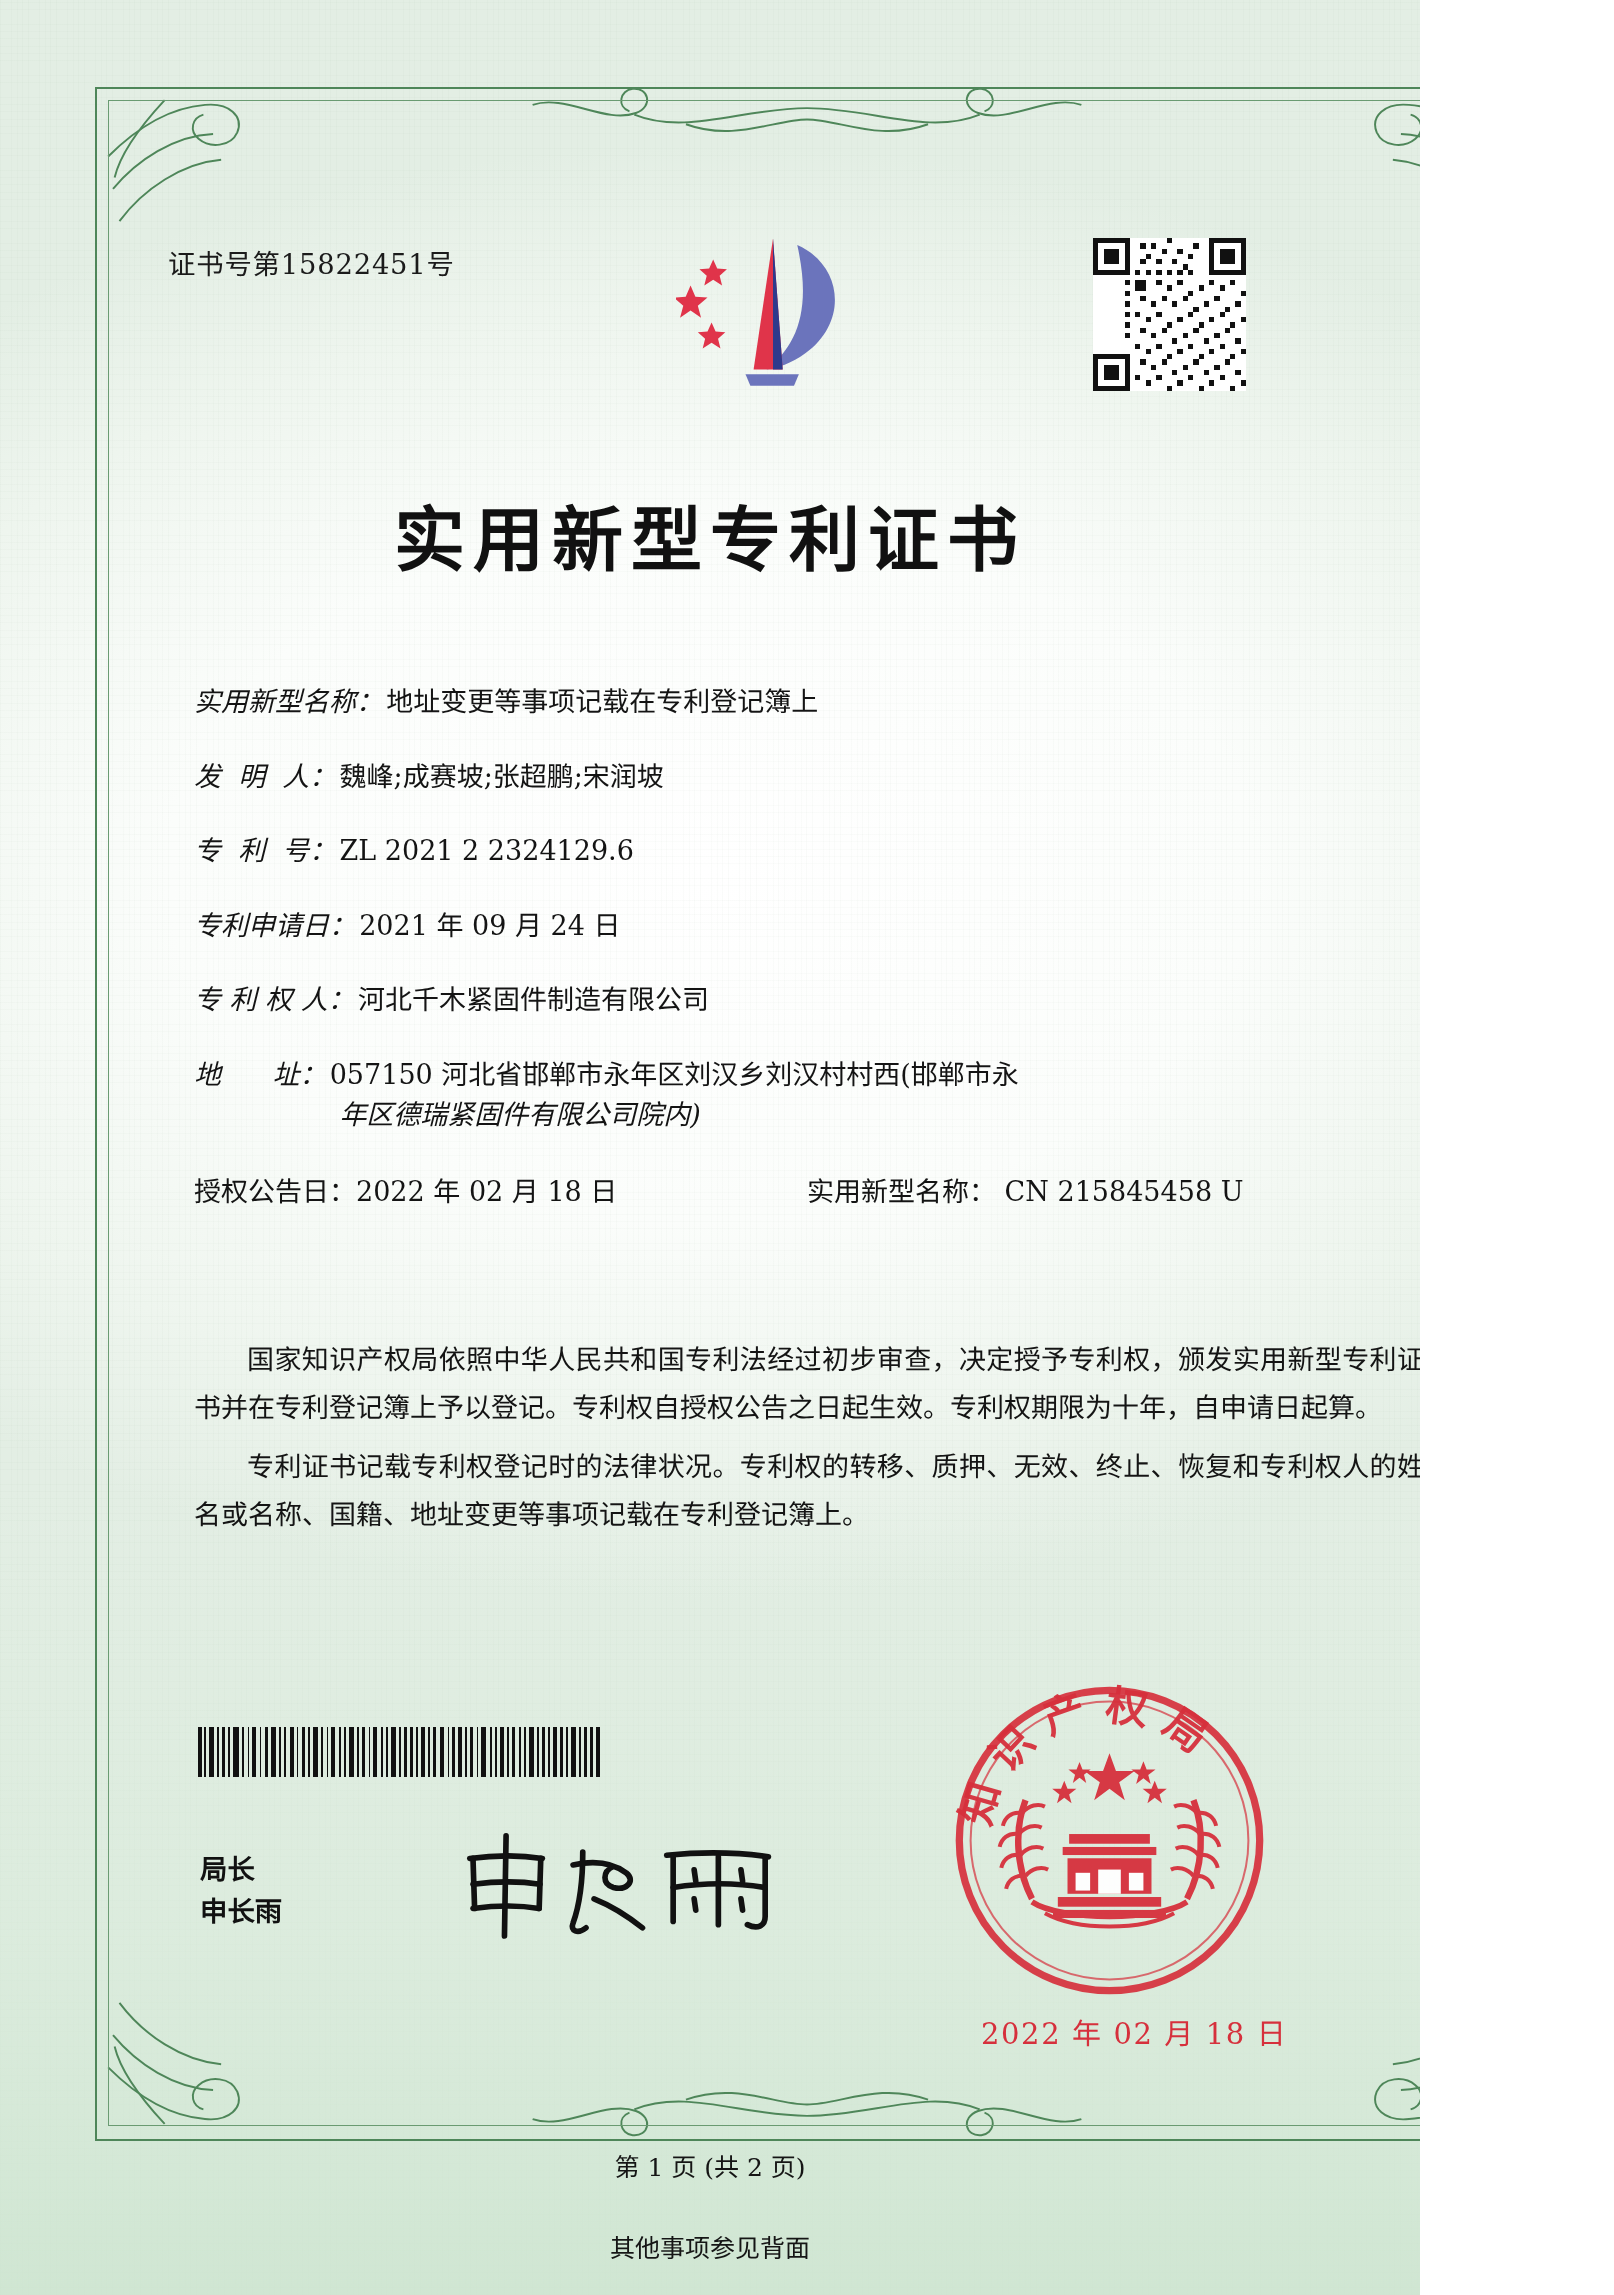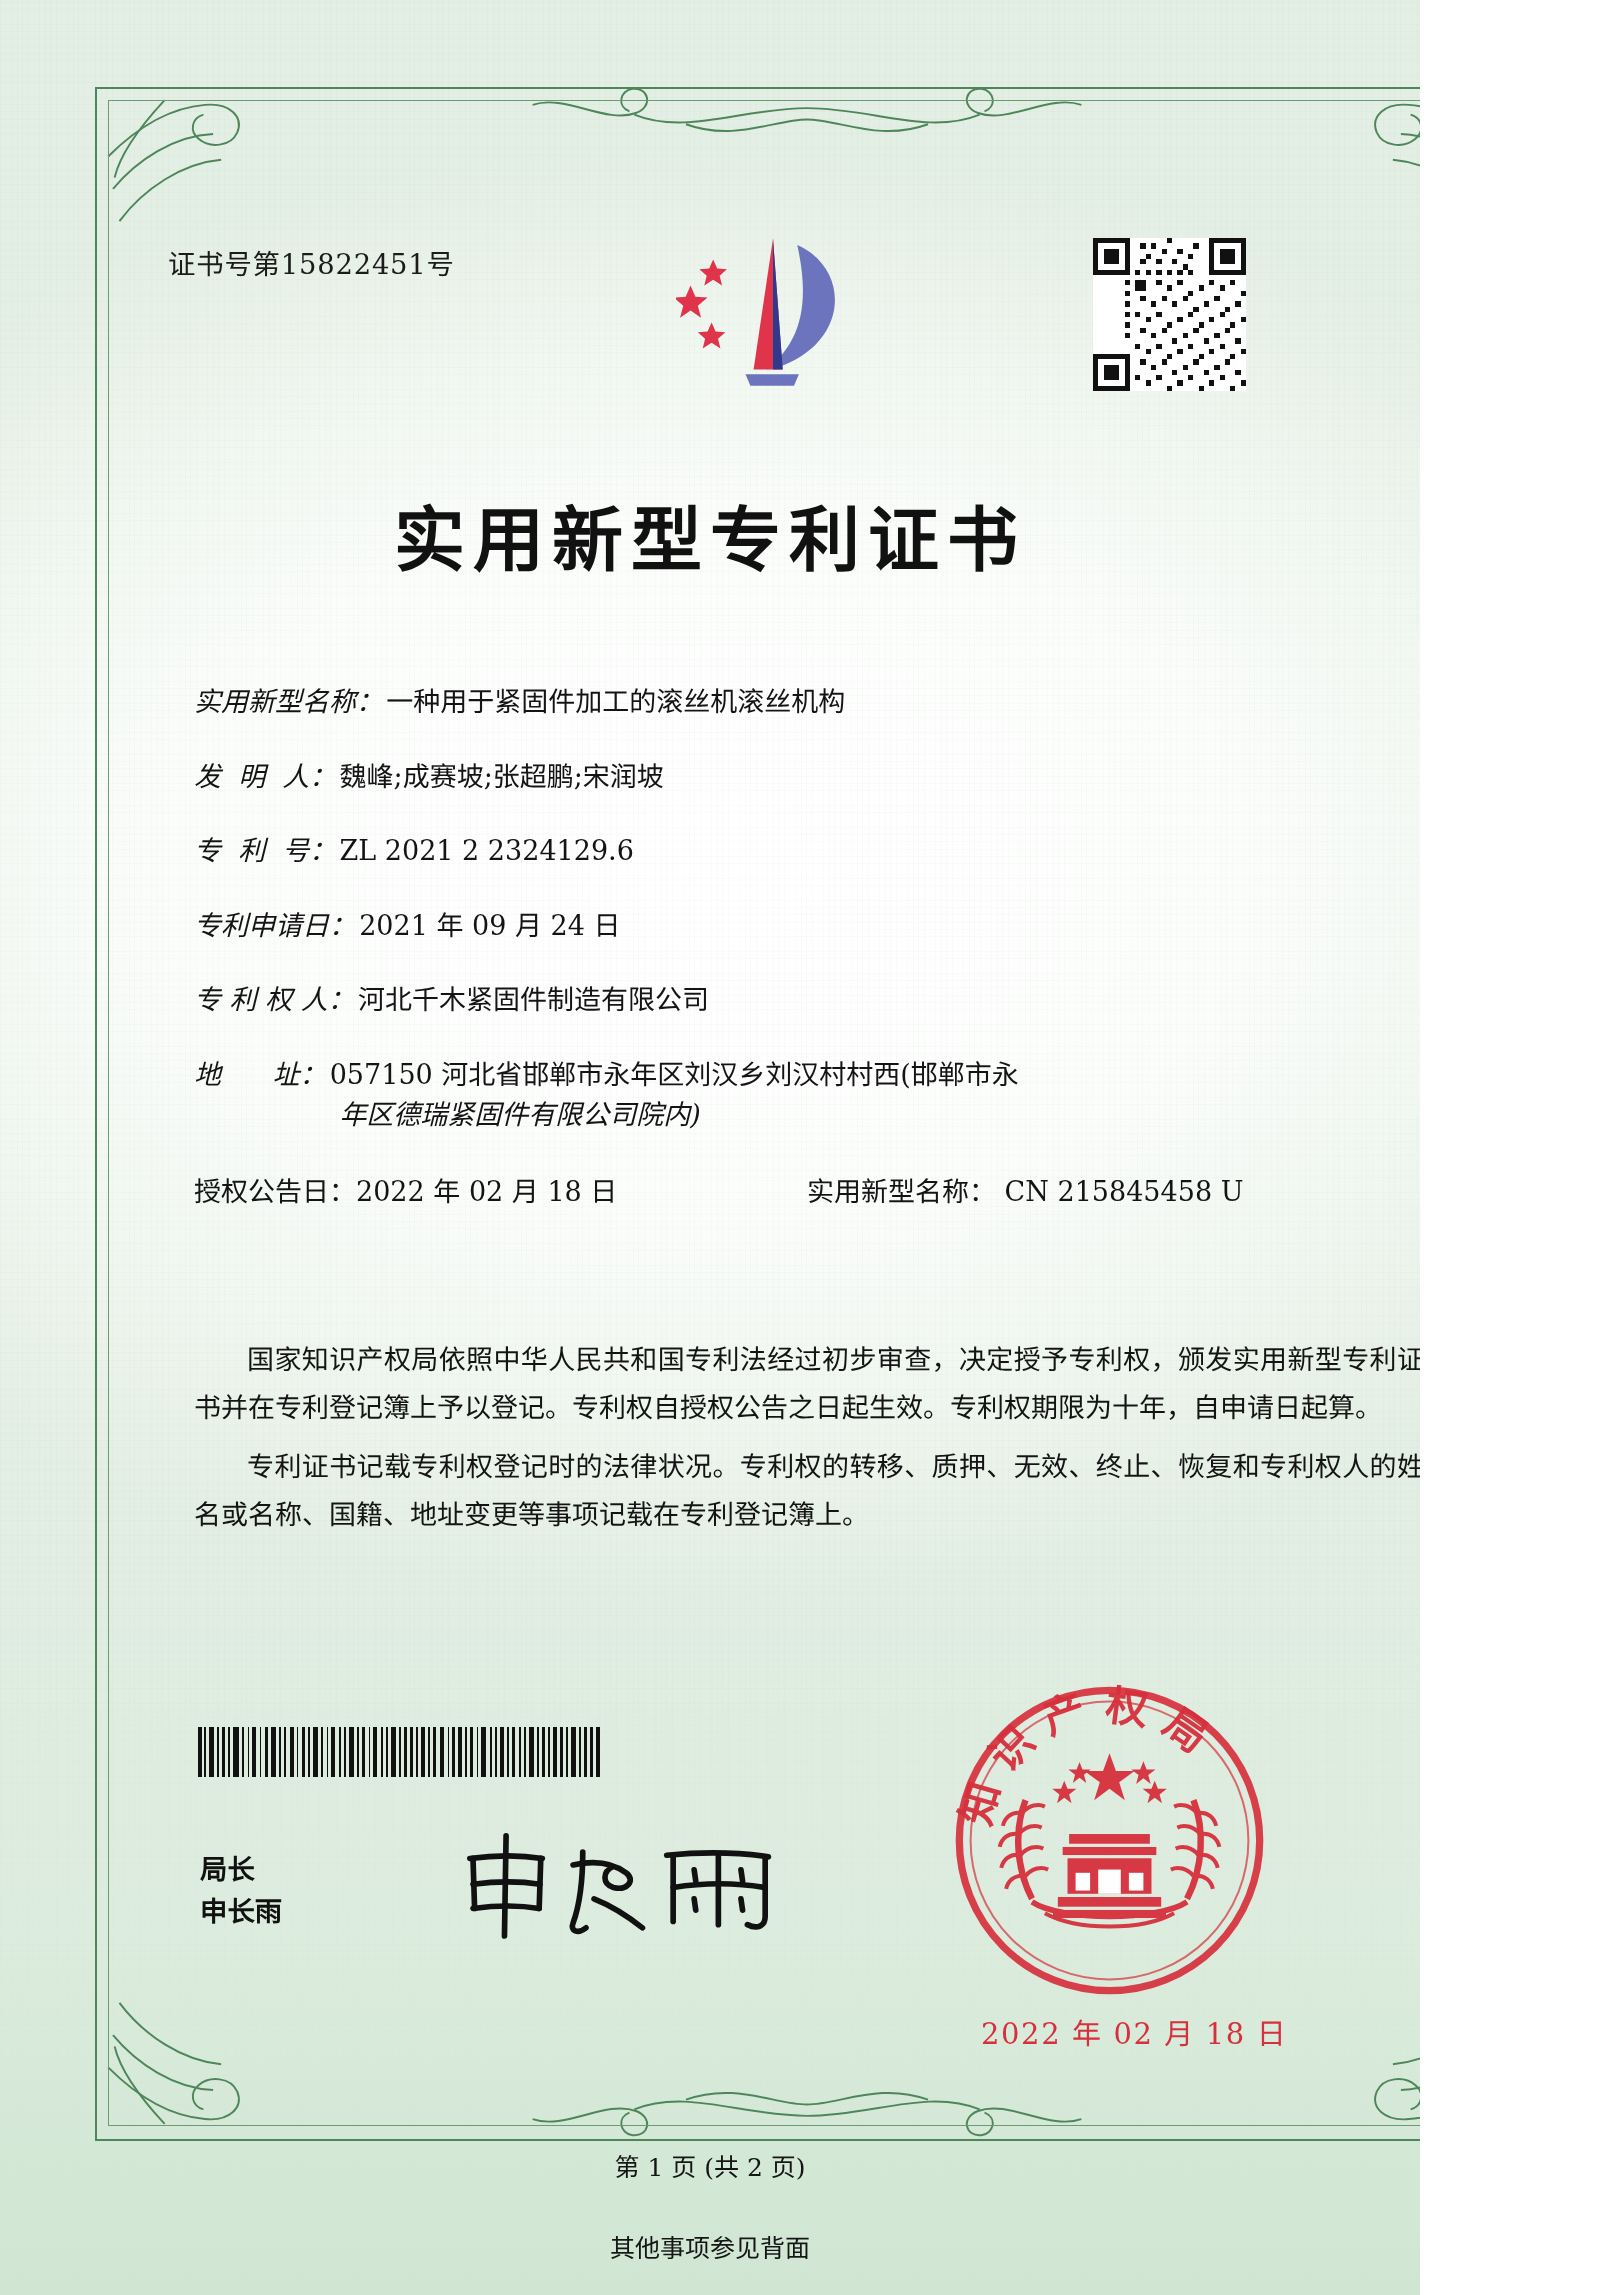--- a/index.html
+++ b/index.html
@@ -303,21 +303,21 @@
         <rect x="28" y="27" width="1" height="1"></rect>
       </g>
     </svg>
   </div>
 
   <div class="title">实用新型专利证书</div>
 
   <div class="fields">
     <div class="row">
       <span class="lbl">实用新型名称：</span>
-      <span class="val">一种用于紧固件加工的滚丝机滚丝机构</span>
+      <span class="val">地址变更等事项记载在专利登记簿上</span>
     </div>
     <div class="row">
       <span class="lbl">发  明  人：</span>
       <span class="val">魏峰;成赛坡;张超鹏;宋润坡</span>
     </div>
     <div class="row">
       <span class="lbl">专  利  号：</span>
       <span class="val">ZL 2021 2 2324129.6</span>
     </div>
     <div class="row">

